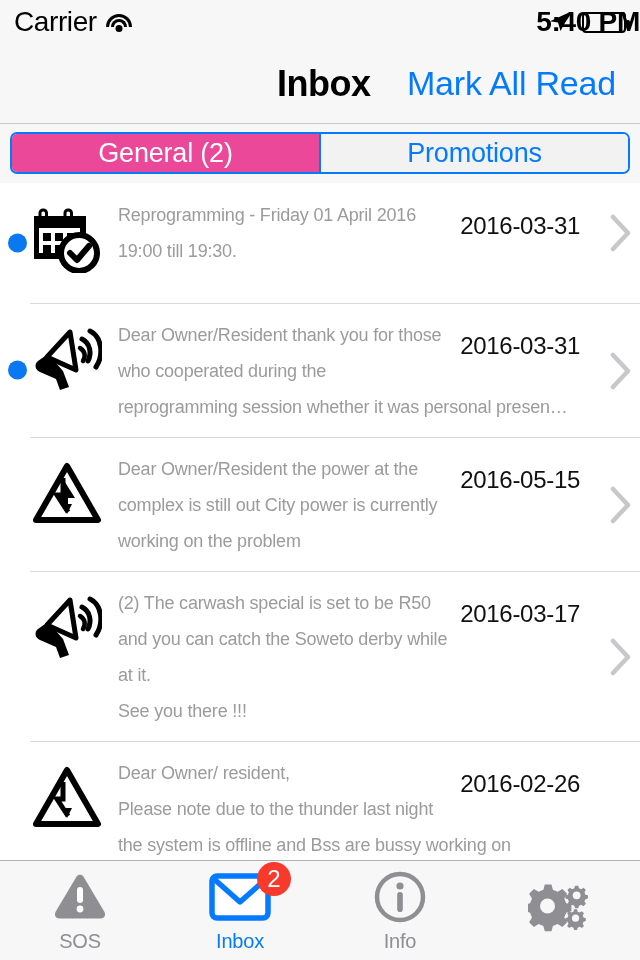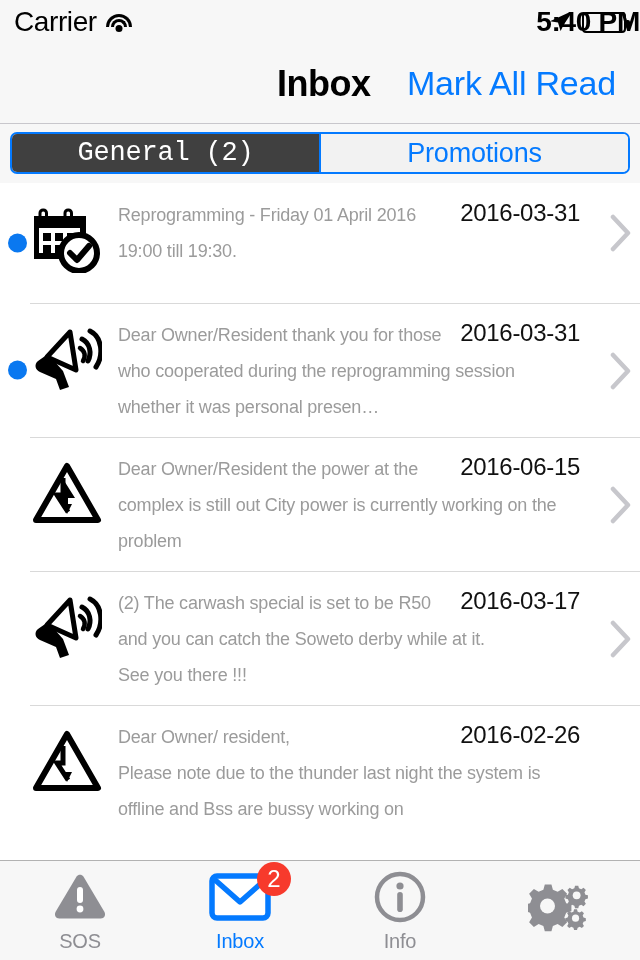--- a/index.html
+++ b/index.html
@@ -83,21 +83,21 @@
   .segmented {
     display: flex; height: 42px;
     border: 2px solid #047aff; border-radius: 7px; overflow: hidden;
   }
   .seg {
     flex: 1; display: flex; align-items: center; justify-content: center;
     font-size: 27px; letter-spacing: -0.2px;
     background: #f2f2f2; color: #047aff;
     border: none; font-family: inherit; cursor: pointer;
   }
-  .seg.active { background: #404040; color: #fff; font-family: Liberation Mono, monospace; }
+  .seg.active { background: #ec4899; color: #fff; }
   .seg + .seg { border-left: 2px solid #047aff; }
 
   
   .list {
     flex: 1 1 auto;
     overflow: hidden;
     background: #fff;
     position: relative;
   }
   .row {
@@ -120,21 +120,21 @@
     margin-left: 32px; margin-right: 16px;
     display: flex; align-items: center; justify-content: center;
   }
   .row-body {
     flex: 1 1 auto; position: relative;
     padding-right: 60px; min-width: 0;
   }
   .row-date {
     float: right;
     font-size: 24px; color: #111; letter-spacing: -0.3px;
-    margin-left: 10px; margin-top: 2px; white-space: nowrap;
+    margin-left: 10px; margin-top: 15px; white-space: nowrap;
   }
   .row-text {
     font-size: 18px; line-height: 36px; color: #9b9b9b;
     letter-spacing: -0.2px; white-space: pre-line;
   }
   .chevron {
     position: absolute; right: 8px; top: 50%; transform: translateY(-50%);
     width: 22px; height: 38px;
   }
   .chevron svg { display: block; }
@@ -257,21 +257,21 @@
     <div class="row">
       <span class="row-icon">
         <svg width="70" height="64" viewBox="0 0 70 64">
           <path d="M35 4 L66 58 H4 Z" fill="none" stroke="#000" stroke-width="6" stroke-linejoin="round"></path>
           <path d="M33 17 L33 31 L26 31 L38 50 L38 36 L45 36 Z" fill="#000" transform="translate(-2,0)"></path>
           <path d="M31 16 L31 33 L25 33 L36 50" fill="none" stroke="#000" stroke-width="5"></path>
           <path d="M30 42 L35 52 L40 42 Z" fill="#000"></path>
         </svg>
       </span>
       <div class="row-body">
-        <span class="row-date">2016-06-15</span>
+        <span class="row-date">2016-05-15</span>
         <div class="row-text">Dear Owner/Resident the power at the complex is still out City power is currently working on the problem</div>
         <span class="chevron">
           <svg width="22" height="38" viewBox="0 0 22 38">
               <path d="M3 3 L18 19 L3 35" fill="none" stroke="#c7c7cc" stroke-width="4.5" stroke-linecap="round" stroke-linejoin="round"></path>
             </svg>
         </span>
       </div>
     </div>
 
     <div class="row">

